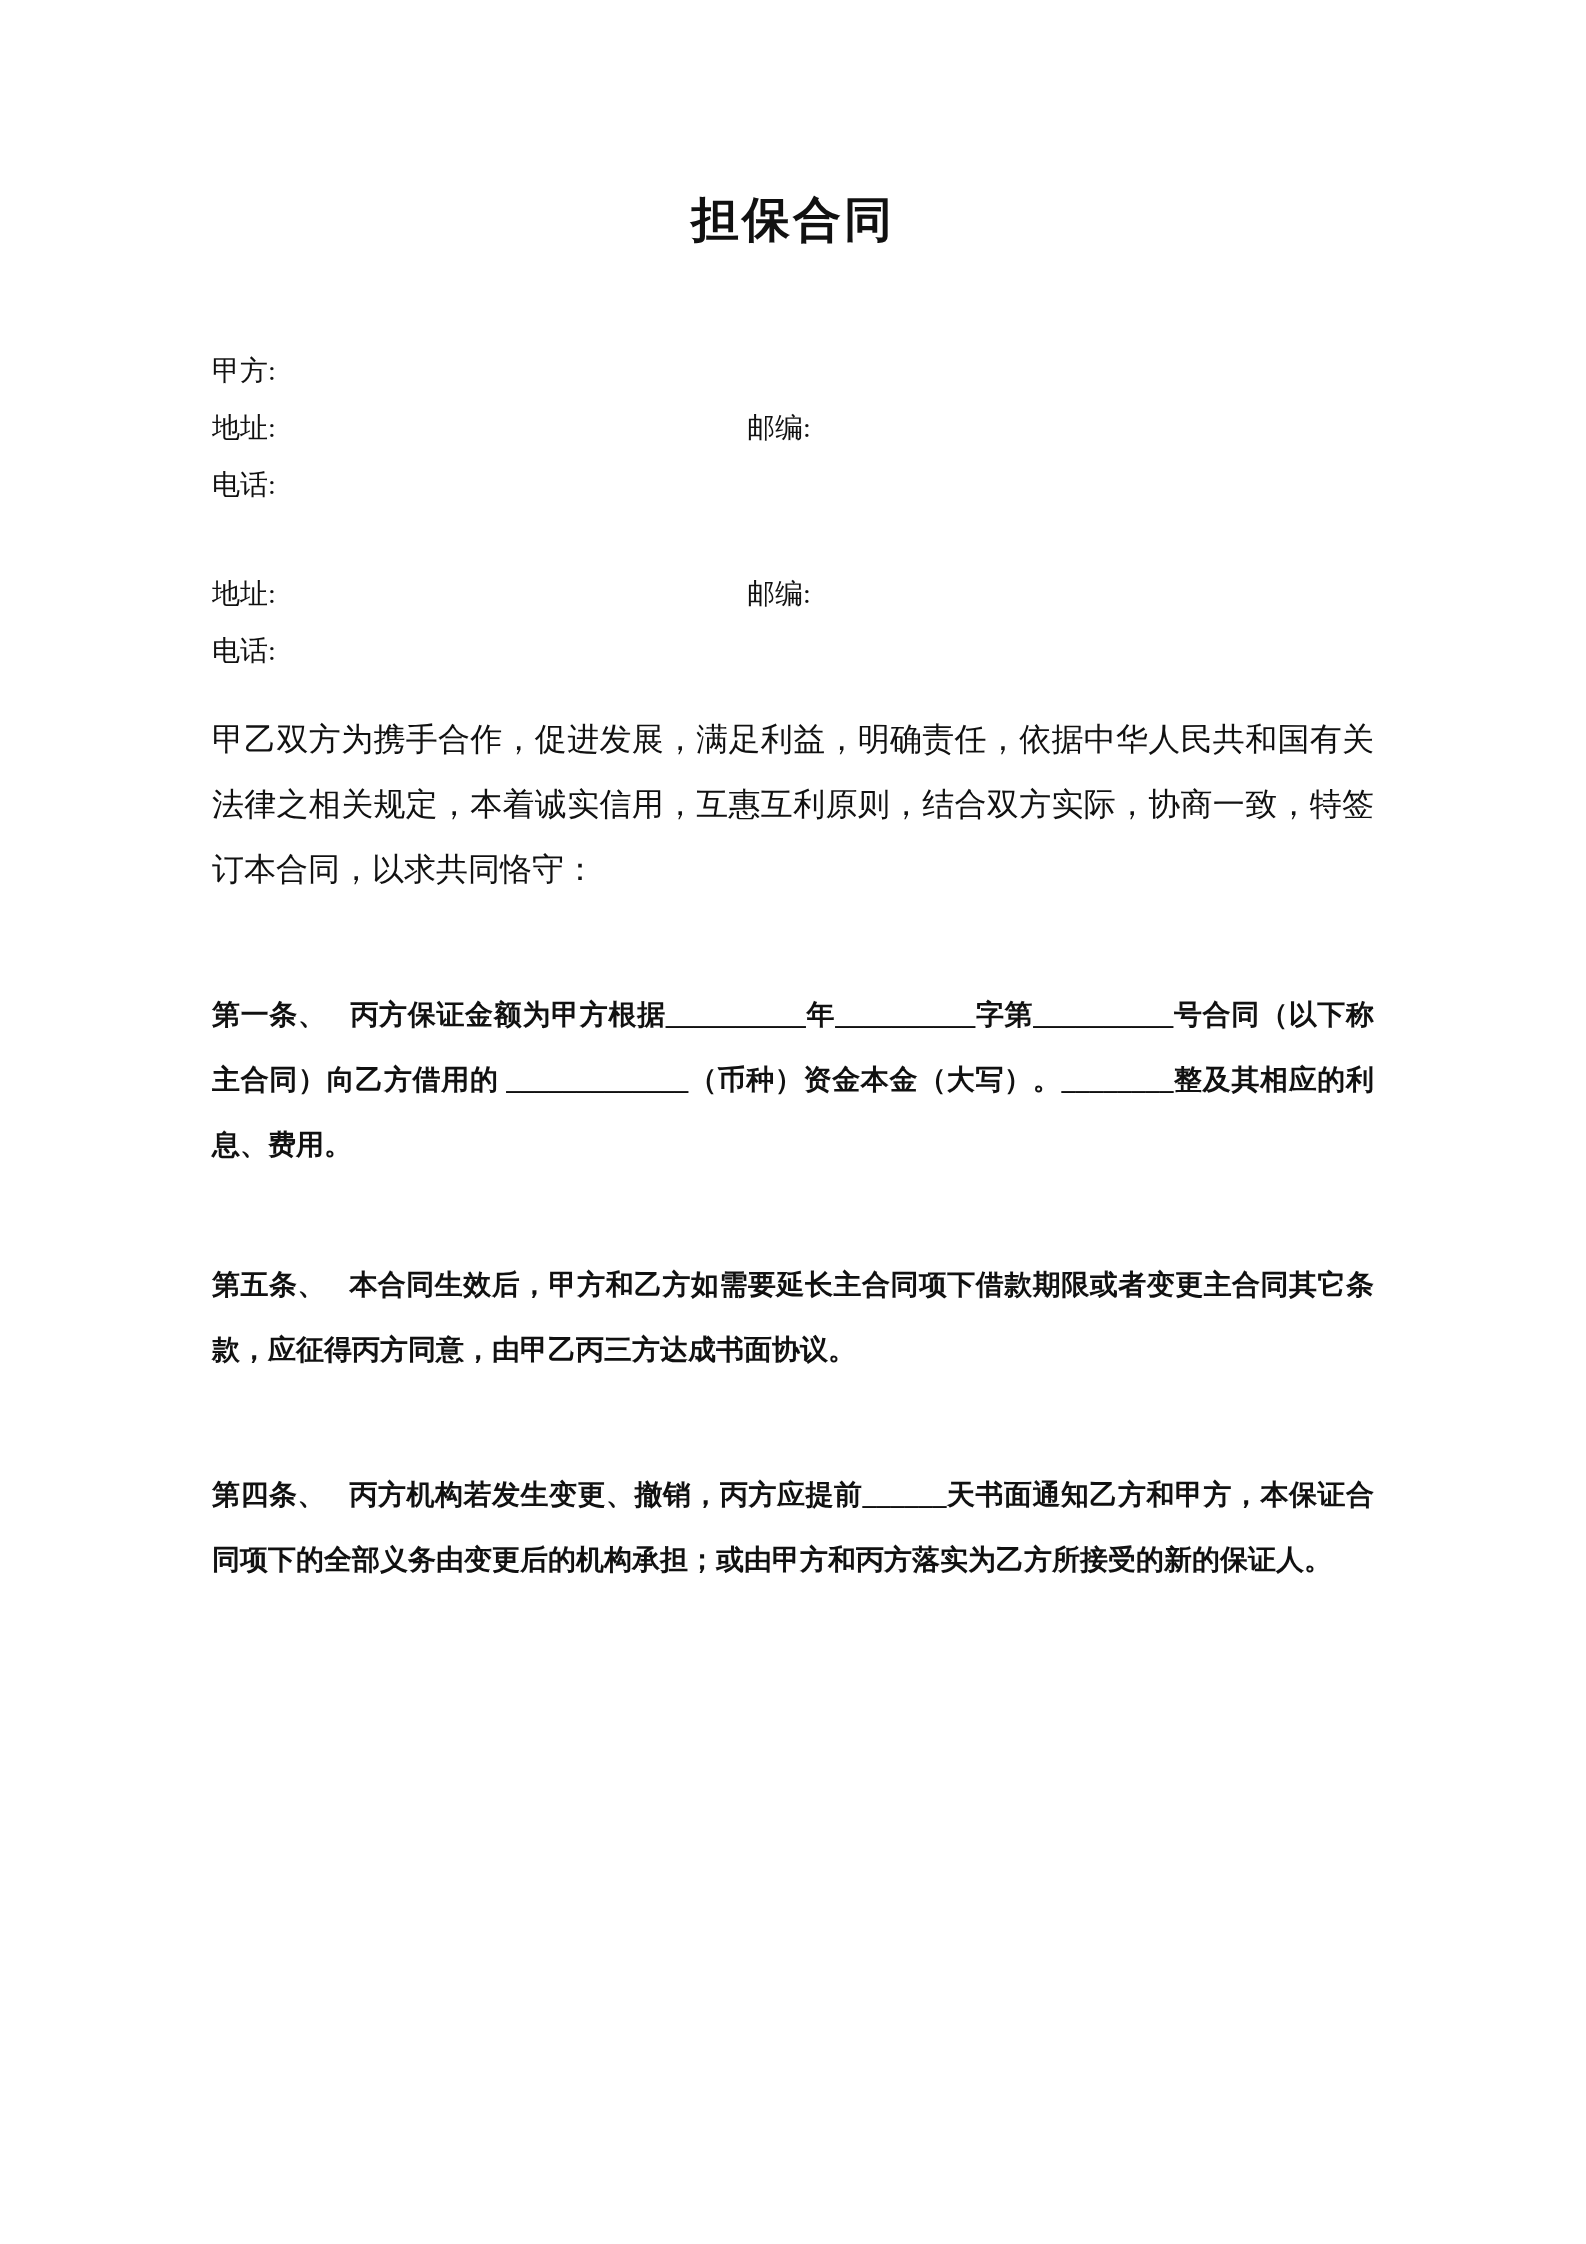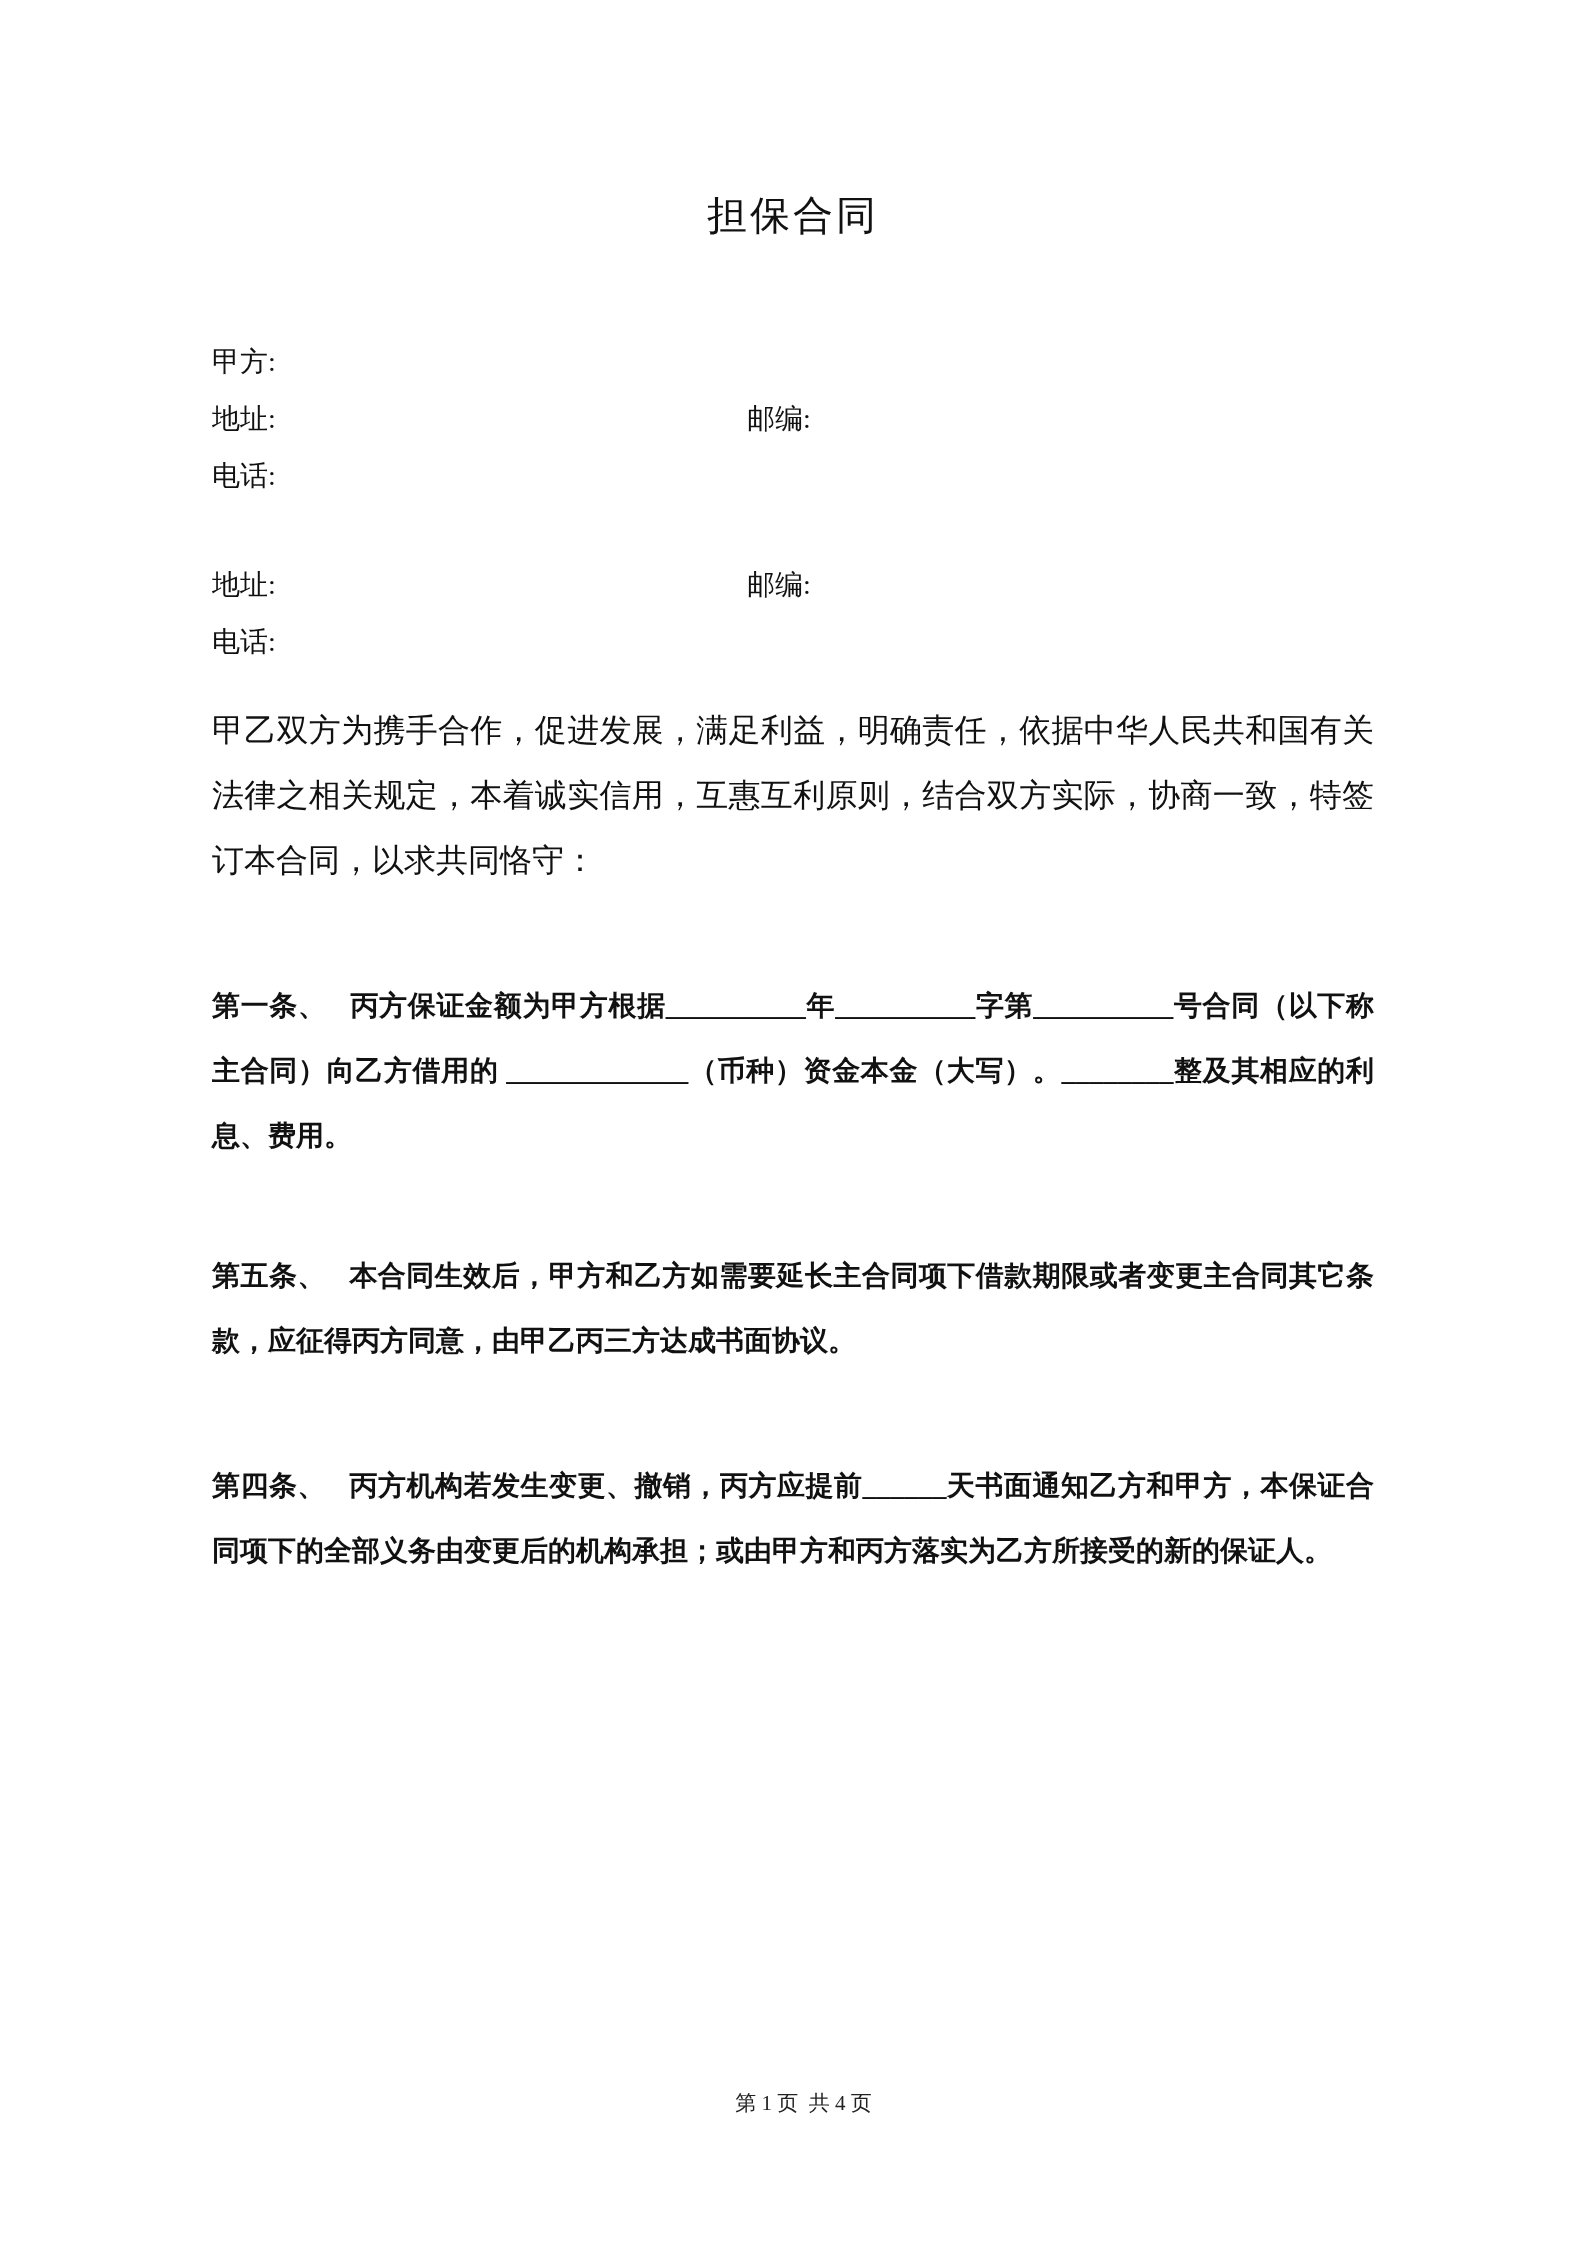--- a/index.html
+++ b/index.html
@@ -14,22 +14,22 @@
     font-family: "Liberation Serif", "DejaVu Serif", serif;
     overflow: hidden;
   }
   .content {
     width: 1162px;
     margin: 0 auto;
   }
   .doc-title {
     margin-top: 188px;
     text-align: center;
-    font-size: 40px;
-    font-weight: normal;
+    font-size: 48px;
+    font-weight: bold;
     letter-spacing: 3px;
   }
   .party-section { font-size: 28px; }
   .party-a { margin-top: 90px; }
   .party-b { margin-top: 52px; }
   .party-row {
     position: relative;
     height: 57px;
     line-height: 57px;
   }
@@ -112,16 +112,13 @@
       <span>本合同生效后，甲方和乙方如需要延长主合同项下借款期限或者变更主合同其它条款，应征得丙方同意，由甲乙丙三方达成书面协议。</span>
     </p>
 
     <p class="article mt-80">
       <span class="article-label">第四条、</span>
       <span>丙方机构若发生变更、撤销，丙方应提前______天书面通知乙方和甲方，本保证合同项下的全部义务由变更后的机构承担；或由甲方和丙方落实为乙方所接受的新的保证人。</span>
     </p>
 
   </div>
 
-  <div class="footer">
-    <span>第 1 页  共 4 页</span>
-  </div>
 </div>
 
 </body></html>

